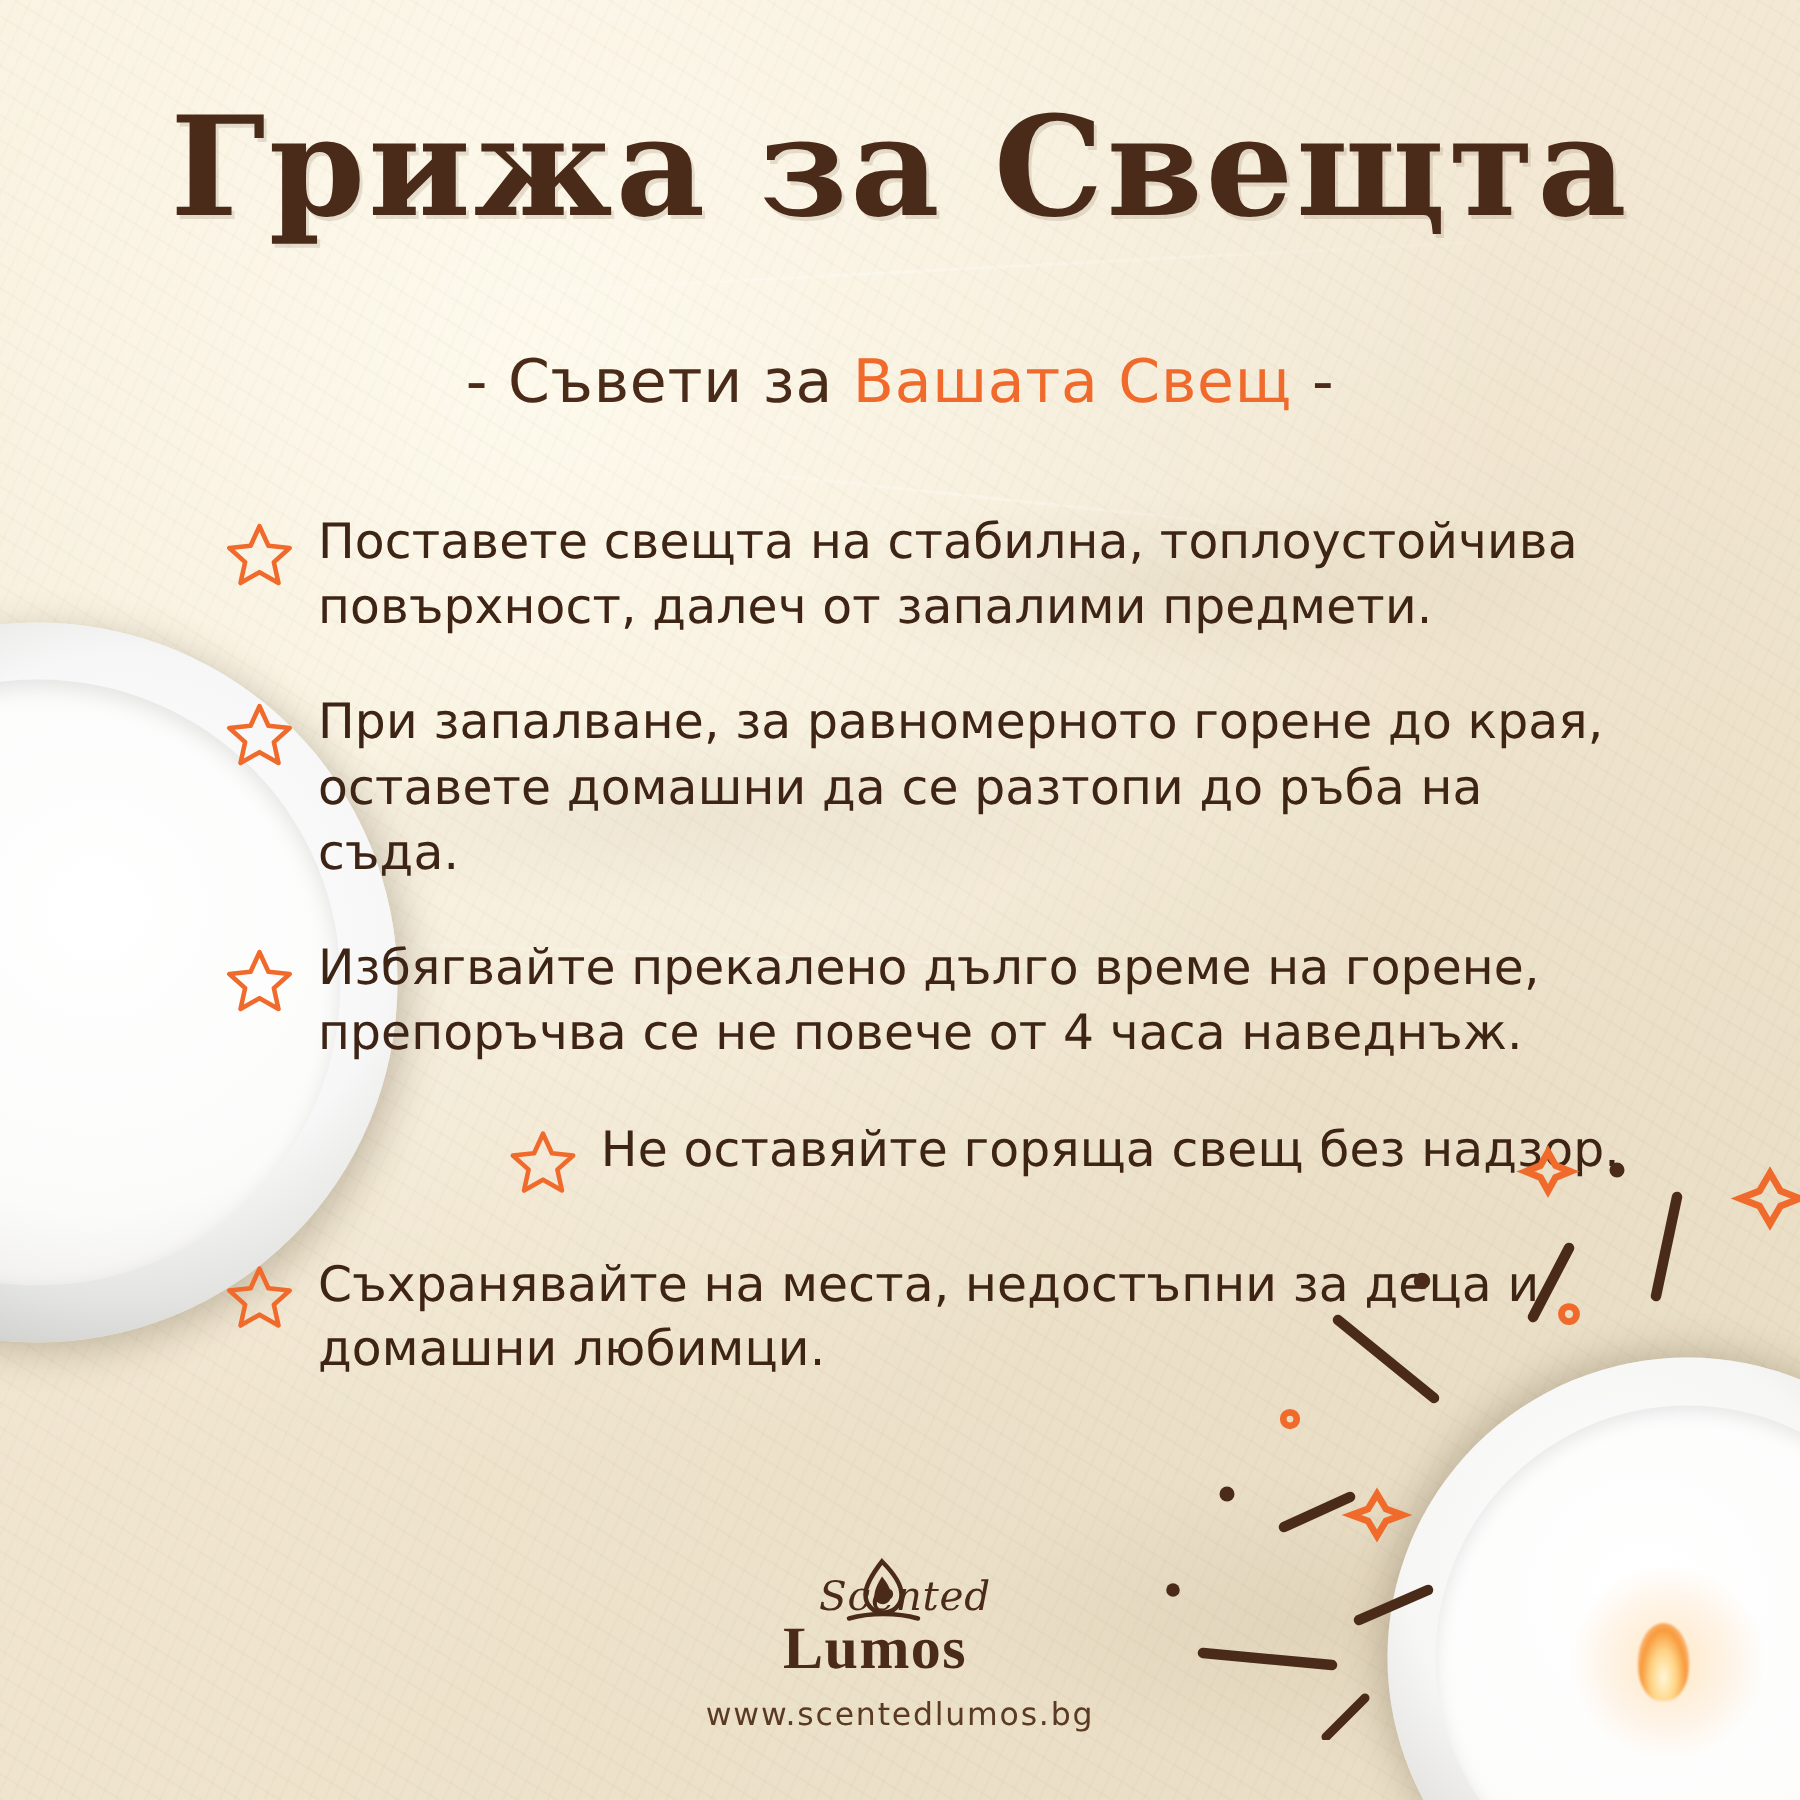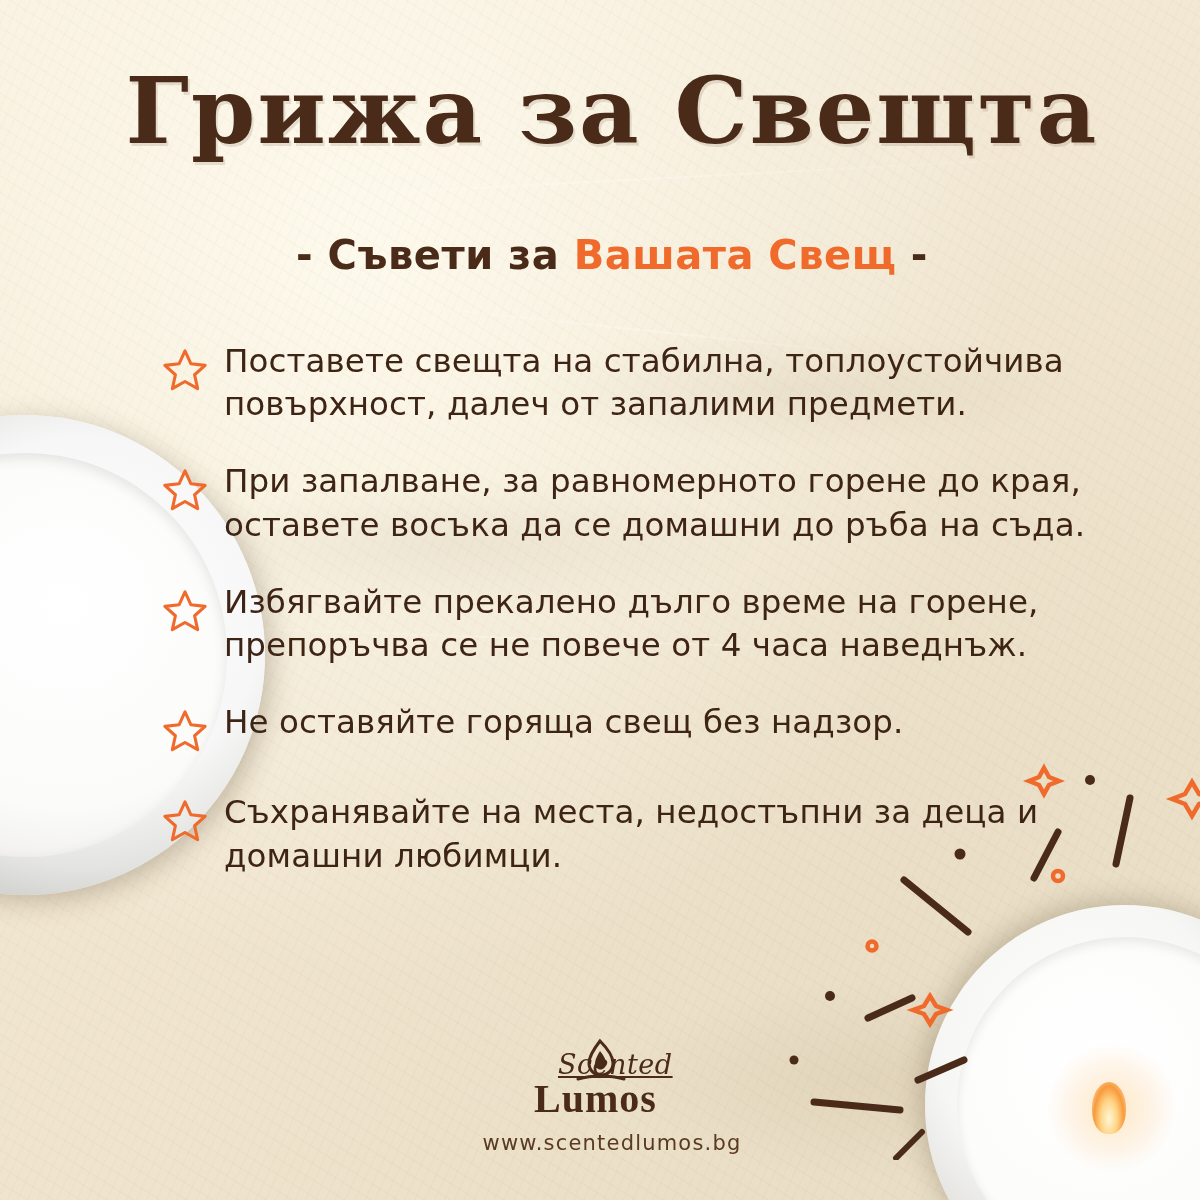--- a/index.html
+++ b/index.html
@@ -119,21 +119,20 @@
     height: 128px;
     border-radius: 50%;
     background: radial-gradient(circle, rgba(255,205,130,0.45) 0%, rgba(255,190,110,0.16) 45%, rgba(255,190,110,0) 72%);
     pointer-events: none;
   }
 
   
   .content {
     position: absolute;
     inset: 0;
-    margin-left: 12px;
   }
   .title {
     position: absolute;
     top: 62px;
     left: 0;
     width: 1200px;
     text-align: center;
     font-family: "DejaVu Serif", serif;
     font-size: 92px;
     line-height: 1.08;
@@ -142,39 +141,40 @@
     color: #4a2a18;
     text-shadow: 2px 3px 0 rgba(120,90,60,0.16);
   }
   .subtitle {
     position: absolute;
     top: 232px;
     left: 0;
     width: 1200px;
     text-align: center;
     font-size: 40px;
-    font-weight: 700;
+    font-weight: 400;
     color: #4a2a18;
     letter-spacing: .5px;
   }
   .subtitle .accent { color: #ef6a2b; }
 
   
   .tips {
     position: absolute;
     top: 340px;
     left: 150px;
     width: 930px;
   }
   .tip {
     position: relative;
     display: flex;
     align-items: flex-start;
     margin-bottom: 34px;
     min-height: 56px;
+    justify-content: flex-end;
   }
   .tip .star {
     flex: 0 0 auto;
     width: 46px;
     height: 46px;
     margin-top: 6px;
     margin-right: 16px;
   }
   .tip .star svg { display: block; width: 46px; height: 46px; }
   .tip .text {
@@ -206,21 +206,20 @@
   .logo svg { display: block; }
   .logo-word-1 {
     position: absolute;
     top: 14px;
     left: 76px;
     font-family: "DejaVu Serif", serif;
     font-style: italic;
     font-size: 27px;
     color: #4a2a18;
     letter-spacing: .5px;
-    text-decoration: underline;
   }
   .logo-word-2 {
     position: absolute;
     top: 40px;
     left: 52px;
     font-family: Liberation Serif, serif;
     font-size: 40px;
     font-weight: 700;
     color: #4a2a18;
     letter-spacing: 1px;
@@ -270,21 +269,21 @@
         <span class="text">Поставете свещта на стабилна, топлоустойчива повърхност, далеч от запалими предмети.</span>
       </div>
 
 
       <div class="tip">
         <span class="star">
           <svg viewBox="0 0 48 48" fill="none" stroke="#ef6a2b" stroke-width="3.2" stroke-linejoin="round" stroke-linecap="round">
             <path d="M24 5 L30.2 18.6 L45 20.2 L34 30 L37.2 44.5 L24 37 L10.8 44.5 L14 30 L3 20.2 L17.8 18.6 Z"></path>
           </svg>
         </span>
-        <span class="text">При запалване, за равномерното горене до края, оставете восъка да се домашни до ръба на съда.</span>
+        <span class="text">При запалване, за равномерното горене до края, оставете домашни да се разтопи до ръба на съда.</span>
       </div>
 
       <div class="tip">
         <span class="star">
           <svg viewBox="0 0 48 48" fill="none" stroke="#ef6a2b" stroke-width="3.2" stroke-linejoin="round" stroke-linecap="round">
             <path d="M24 5 L30.2 18.6 L45 20.2 L34 30 L37.2 44.5 L24 37 L10.8 44.5 L14 30 L3 20.2 L17.8 18.6 Z"></path>
           </svg>
         </span>
         <span class="text">Избягвайте прекалено дълго време на горене, препоръчва се не повече от 4 часа наведнъж.</span>
       </div>

